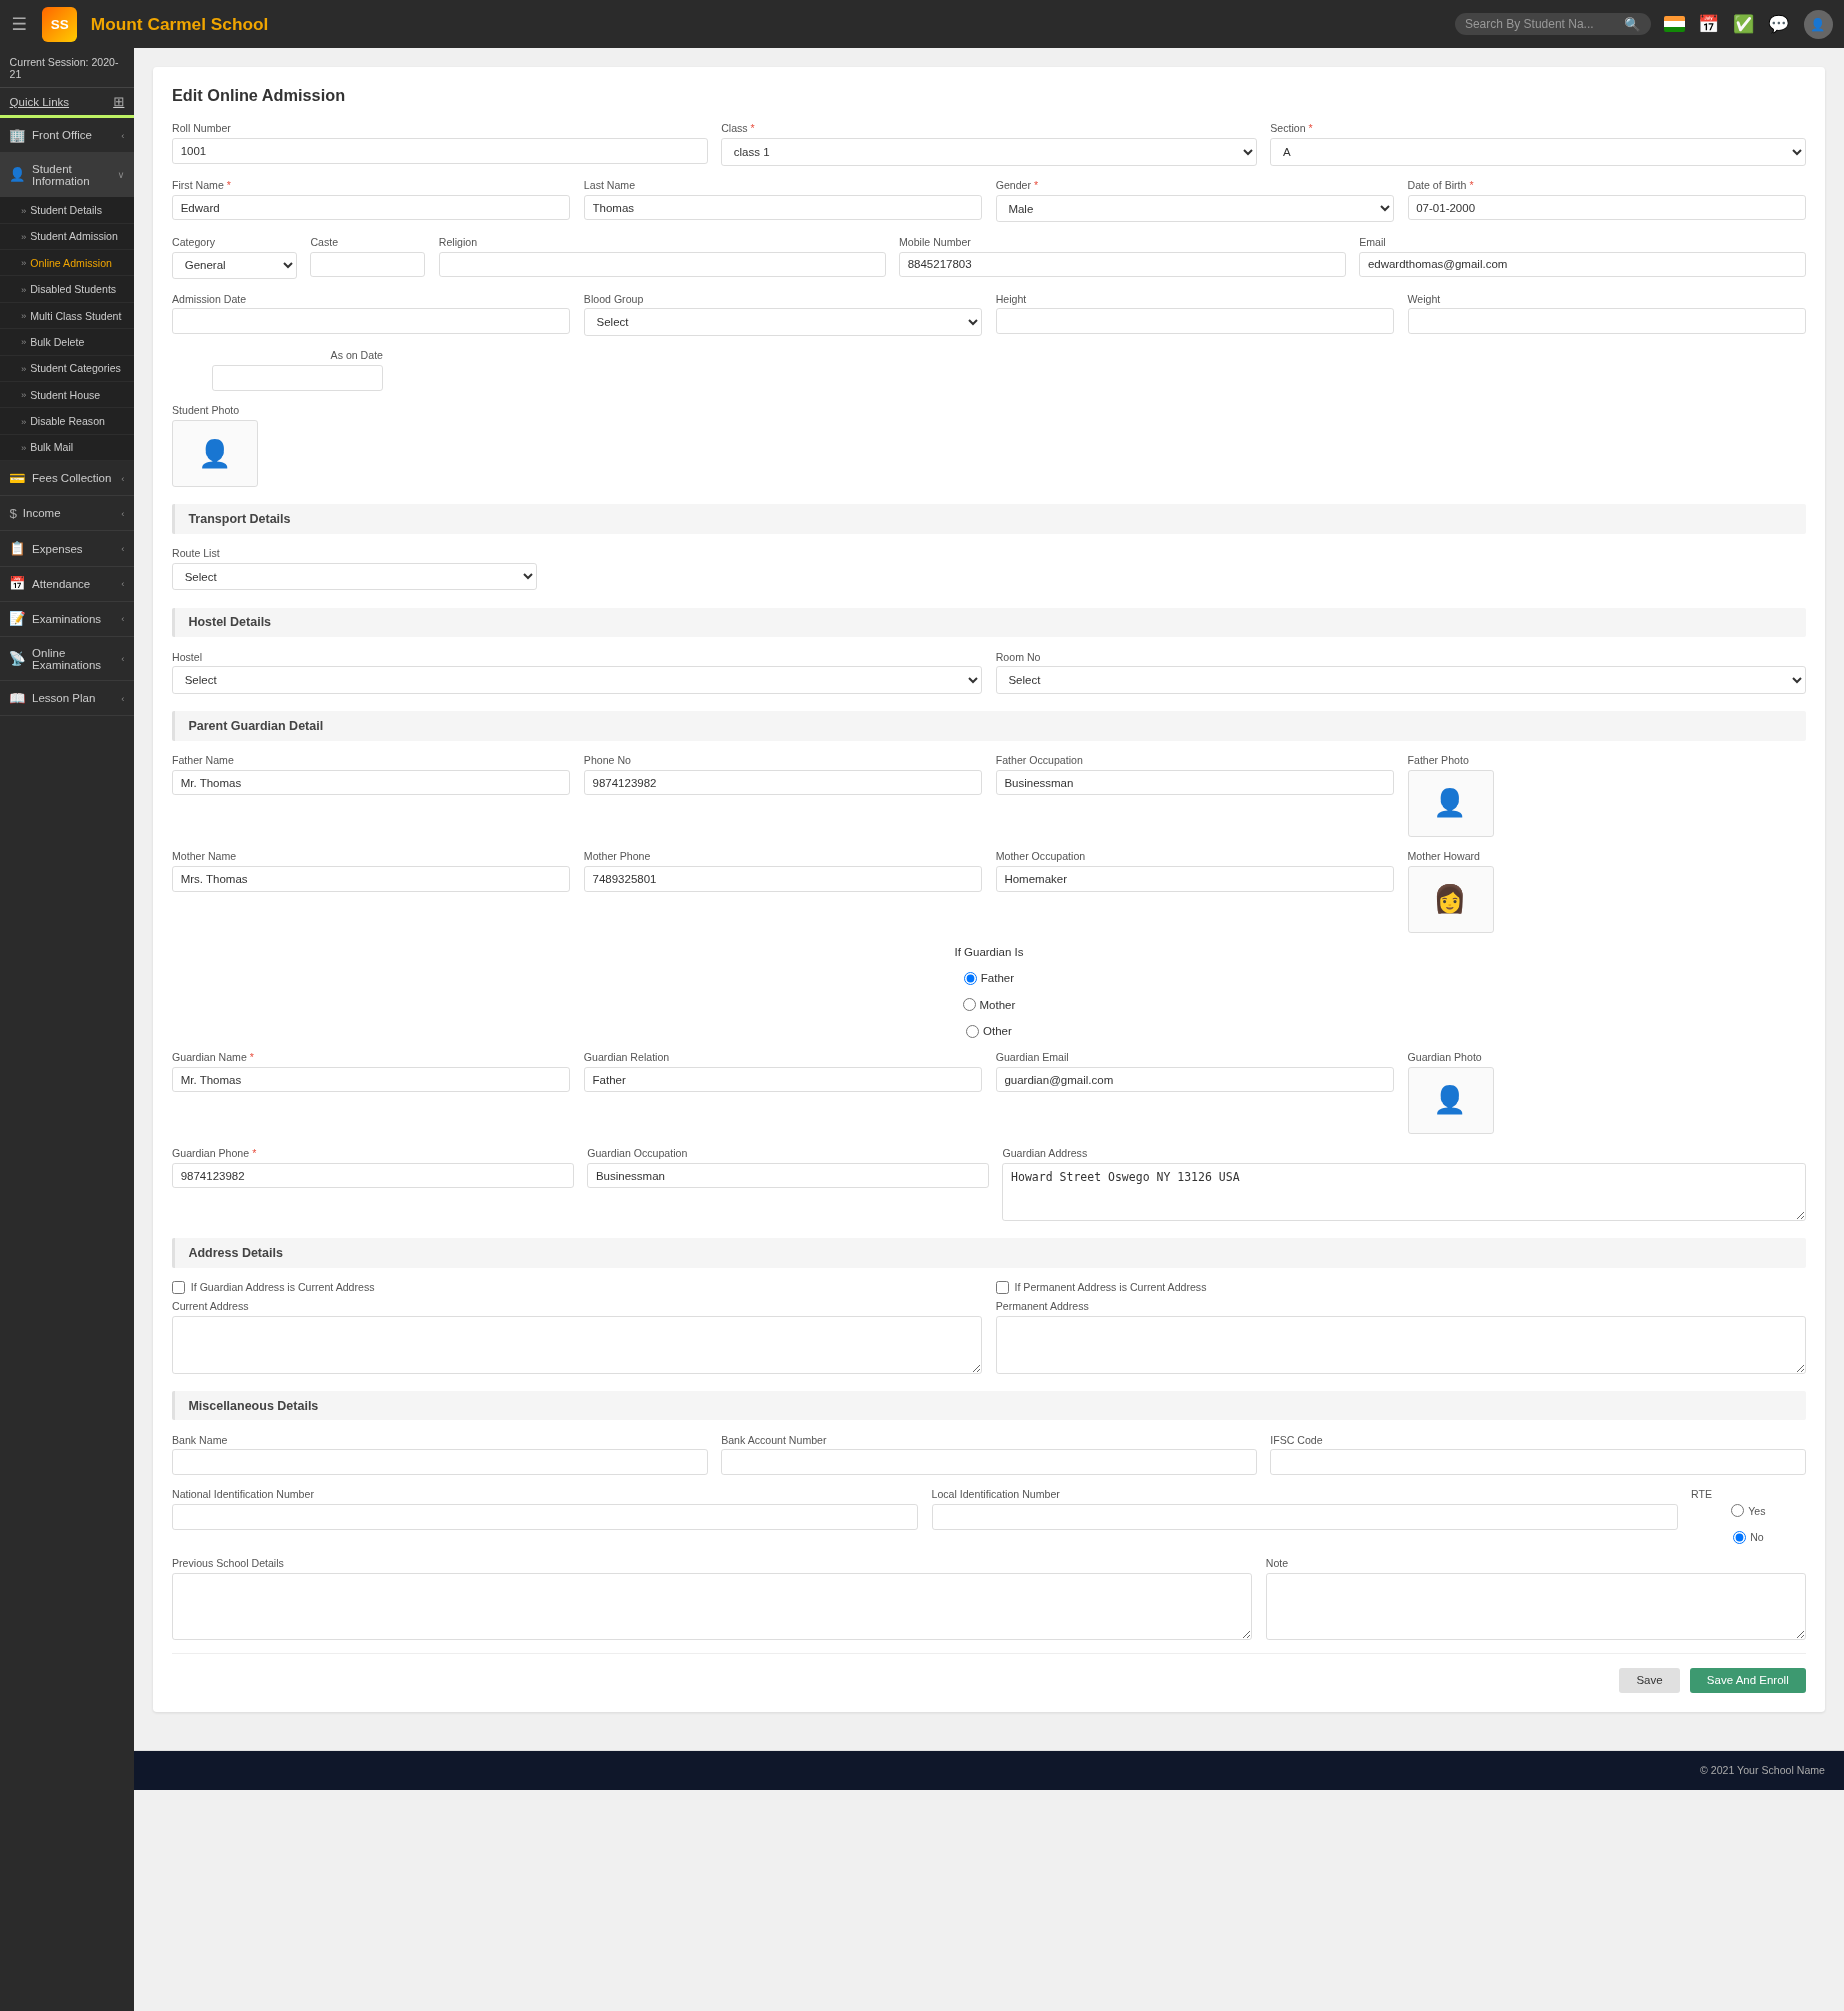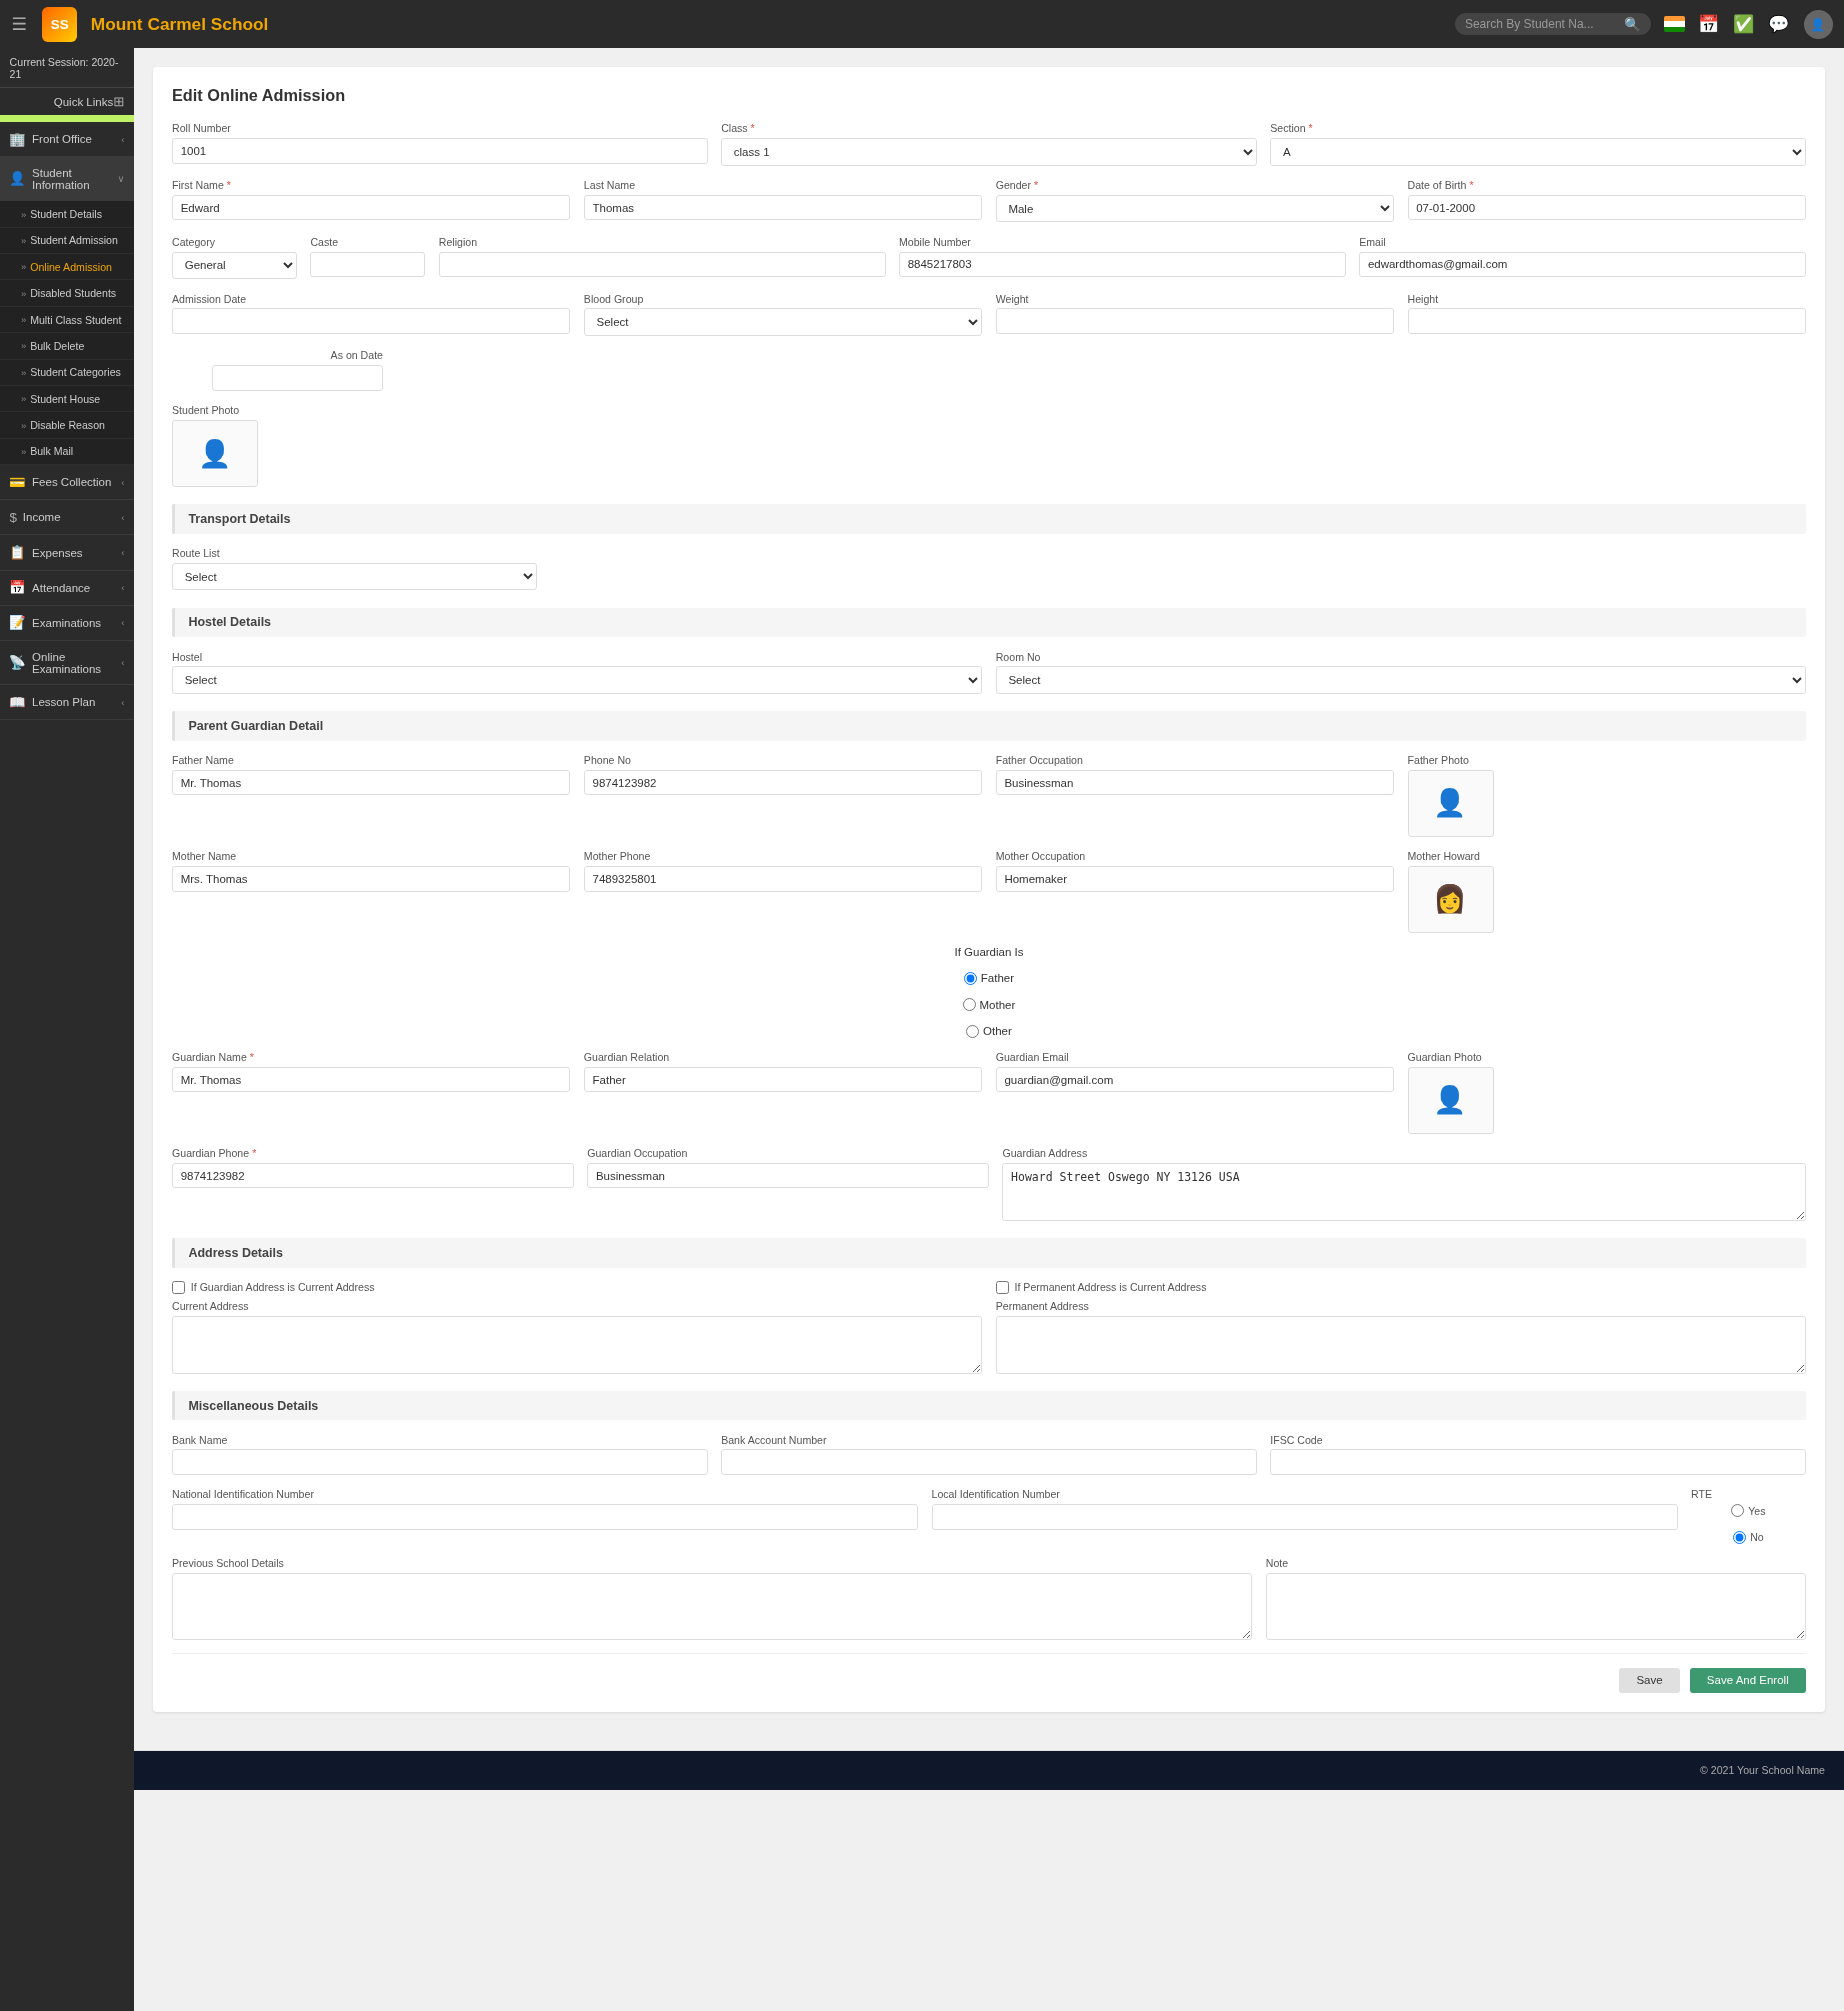--- a/index.html
+++ b/index.html
@@ -18,21 +18,21 @@
     .search-icon { color: #aaa; font-size: 13.4px; cursor: pointer; }
     .topbar-icon { color: #ccc; font-size: 17.3px; cursor: pointer; }
     .avatar { width: 29px; height: 29px; background: #666; border-radius: 50%; display: flex; align-items: center; justify-content: center; color: white; font-size: 12.5px; cursor: pointer; }
 
     
     .layout { display: flex; margin-top: 48px; }
 
     
     .sidebar { width: 134px; background: #2b2b2b; min-height: calc(100vh - 48px); position: fixed; top: 48px; left: 0; bottom: 0; overflow-y: auto; padding-bottom: 19px; }
     .session-info { padding: 7.7px 9.6px; color: #ccc; font-size: 10.6px; border-bottom: 1px solid #444; }
-    .quick-links { display: flex; align-items: center; justify-content: flex-end; padding: 5.8px 9.6px; color: #ccc; font-size: 11.5px; border-bottom: 7px solid #bef264; }
+    .quick-links { display: flex; align-items: center; justify-content: space-between; padding: 5.8px 9.6px; color: #ccc; font-size: 11.5px; border-bottom: 3px solid #bef264; text-decoration: underline; }
     .quick-links-icon { color: #aaa; font-size: 13.4px; cursor: pointer; }
     .sidebar-item { display: flex; align-items: center; padding: 9.6px 9.6px; color: #ccc; cursor: pointer; font-size: 11.5px; border-bottom: 1px solid #3a3a3a; gap: 5.8px; }
     .sidebar-item.active { background: #3a3a3a; }
     .sidebar-item .item-icon { font-size: 13.4px; color: #aaa; }
     .sidebar-item .chevron { margin-left: auto; font-size: 9.6px; color: #888; }
     .sidebar-sub { background: #222; }
     .sidebar-sub .sidebar-sub-item { padding: 6.7px 9.6px 6.7px 21px; color: #ccc; font-size: 10.6px; cursor: pointer; display: flex; align-items: center; gap: 3.8px; border-bottom: 1px solid #2d2d2d; }
     .sidebar-sub .sidebar-sub-item.active { color: #f0a500; }
     .sidebar-sub .sidebar-sub-item::before { content: '»'; color: #888; font-size: 9.6px; }
 
@@ -263,25 +263,25 @@
           <label>Blood Group</label>
           <select>
             <option>Select</option>
             <option>A+</option><option>A-</option>
             <option>B+</option><option>B-</option>
             <option>AB+</option><option>AB-</option>
             <option>O+</option><option>O-</option>
           </select>
         </div>
         <div class="form-group">
+          <label>Height</label>
+          <input type="text" style="">
+        </div>
+        <div class="form-group">
           <label>Weight</label>
-          <input type="text" style="">
-        </div>
-        <div class="form-group">
-          <label>Height</label>
           <input type="text" style="">
         </div>
       </div>
 
       <div class="form-row">
         <div class="form-group" style="max-width:211px;align-items:flex-end;">
           <label>As on Date</label>
           <input type="text" style="">
         </div>
       </div>

